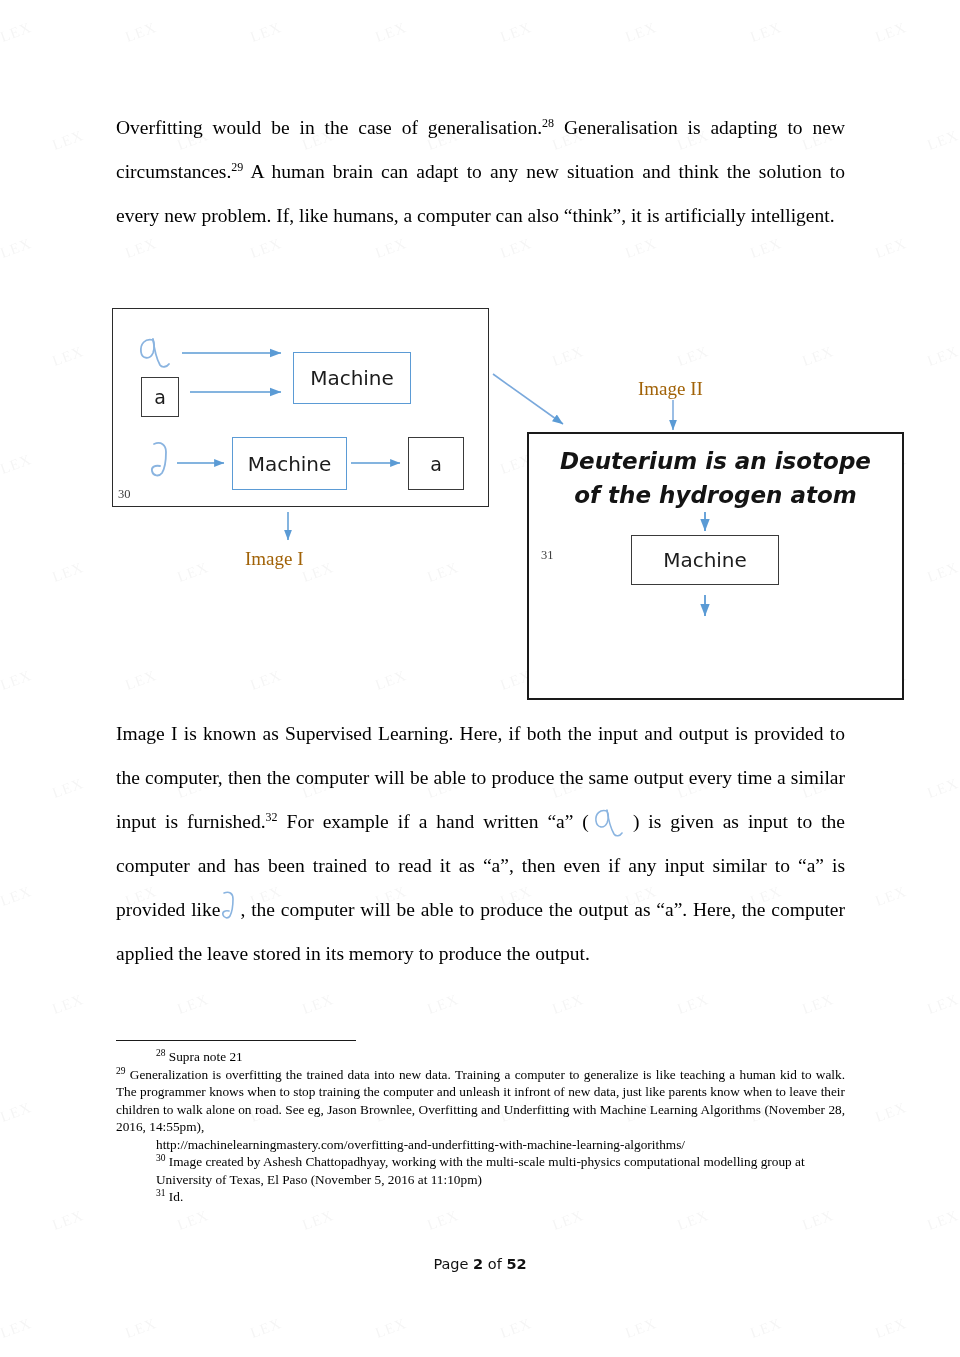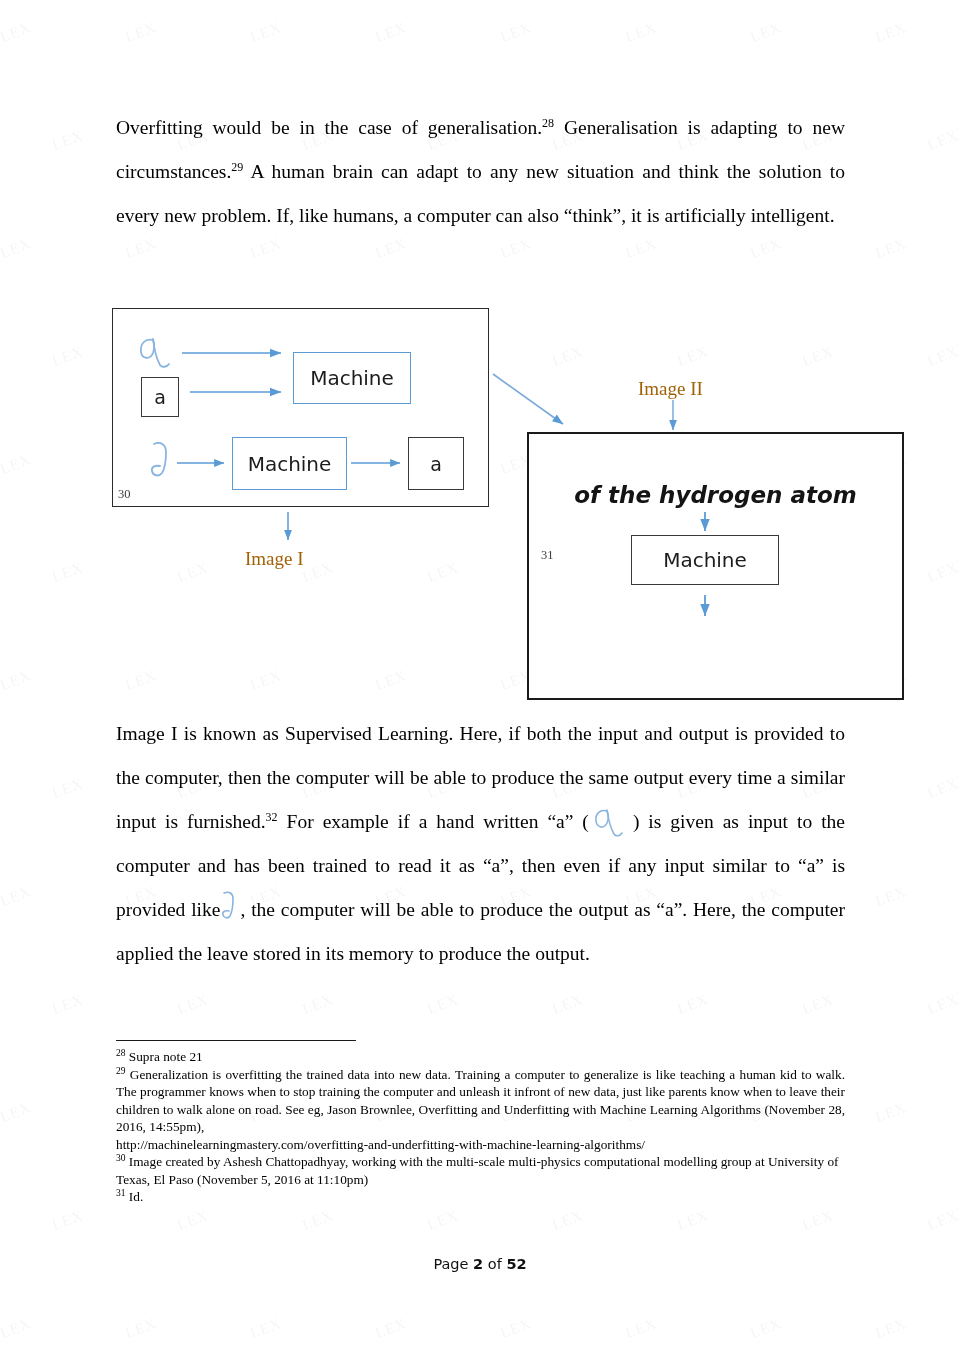--- a/index.html
+++ b/index.html
@@ -179,21 +179,21 @@
     line-height: 17.5px;
     margin: 0;
     text-align: justify;
     text-justify: inter-word;
   }
   .fn sup {
     font-size: 9.5px;
     vertical-align: super;
     line-height: 0;
   }
-  .fn-nojust { text-align: left; }
+  .fn-nojust { text-align: left; margin-left: 40px; }
 
   
   .page-footer {
     position: absolute;
     left: 0;
     top: 1256px;
     width: 960px;
     text-align: center;
     font-family: "DejaVu Sans", "Liberation Sans", sans-serif;
     font-size: 14.5px;
@@ -376,21 +376,21 @@
       <span>Image I</span>
     </div>
 
     <div class="fig-caption" style="left:638px; top:378px;">
       <span>Image II</span>
     </div>
 
     <div class="fig-box" id="image2-box"></div>
 
     <div class="prop-text" style="left:527px; top:444px; width:377px;">
-      <br>
+      <span>Deuterium is an isotope</span><br>
       <span>of the hydrogen atom</span>
     </div>
 
     <div class="fig-note" style="left:541px; top:548px;">
       <span>31</span>
     </div>
 
     <div class="machine-box-2" style="left:631px; top:535px; width:148px; height:50px;">
       <span>Machine</span>
     </div>

